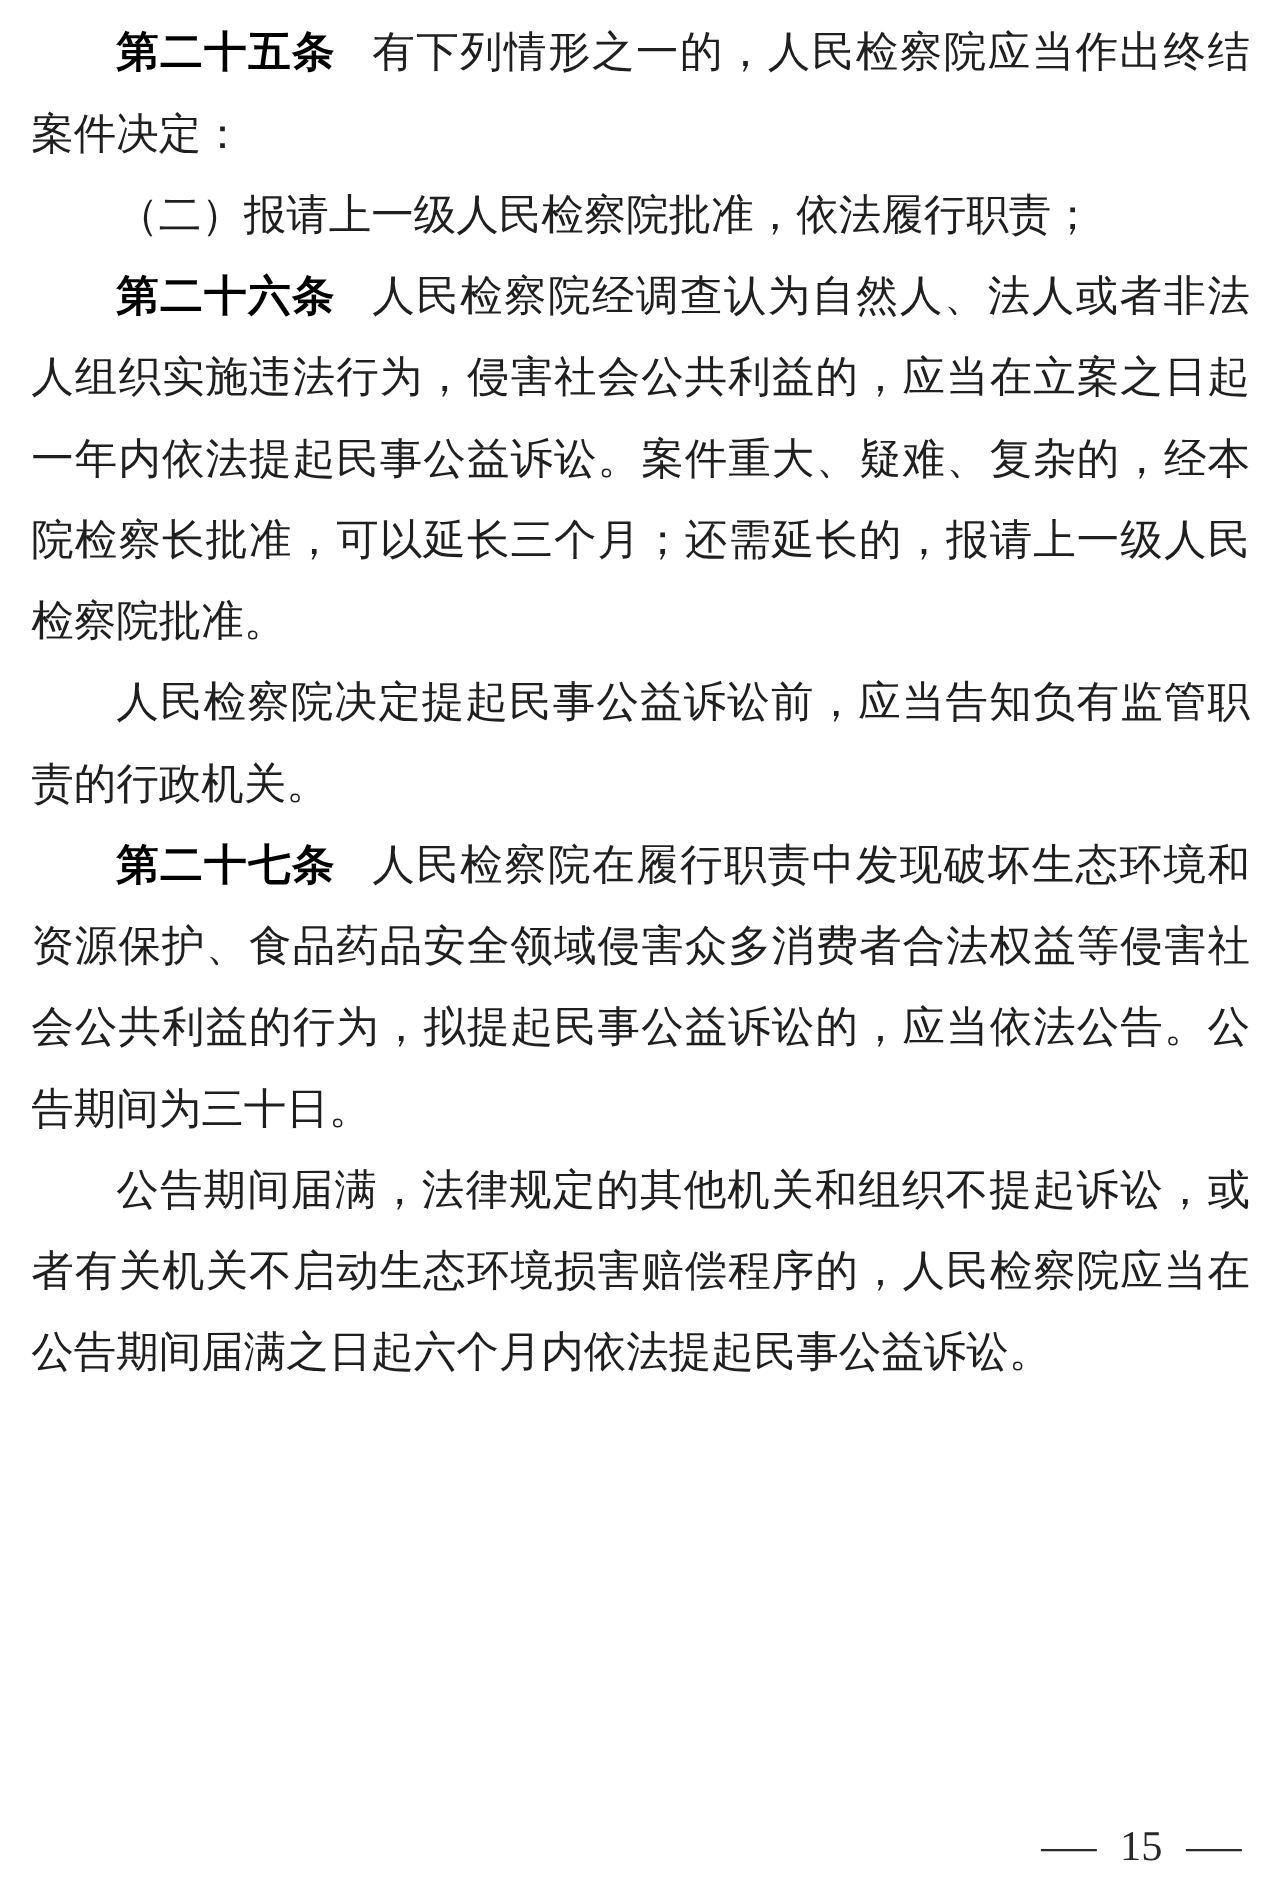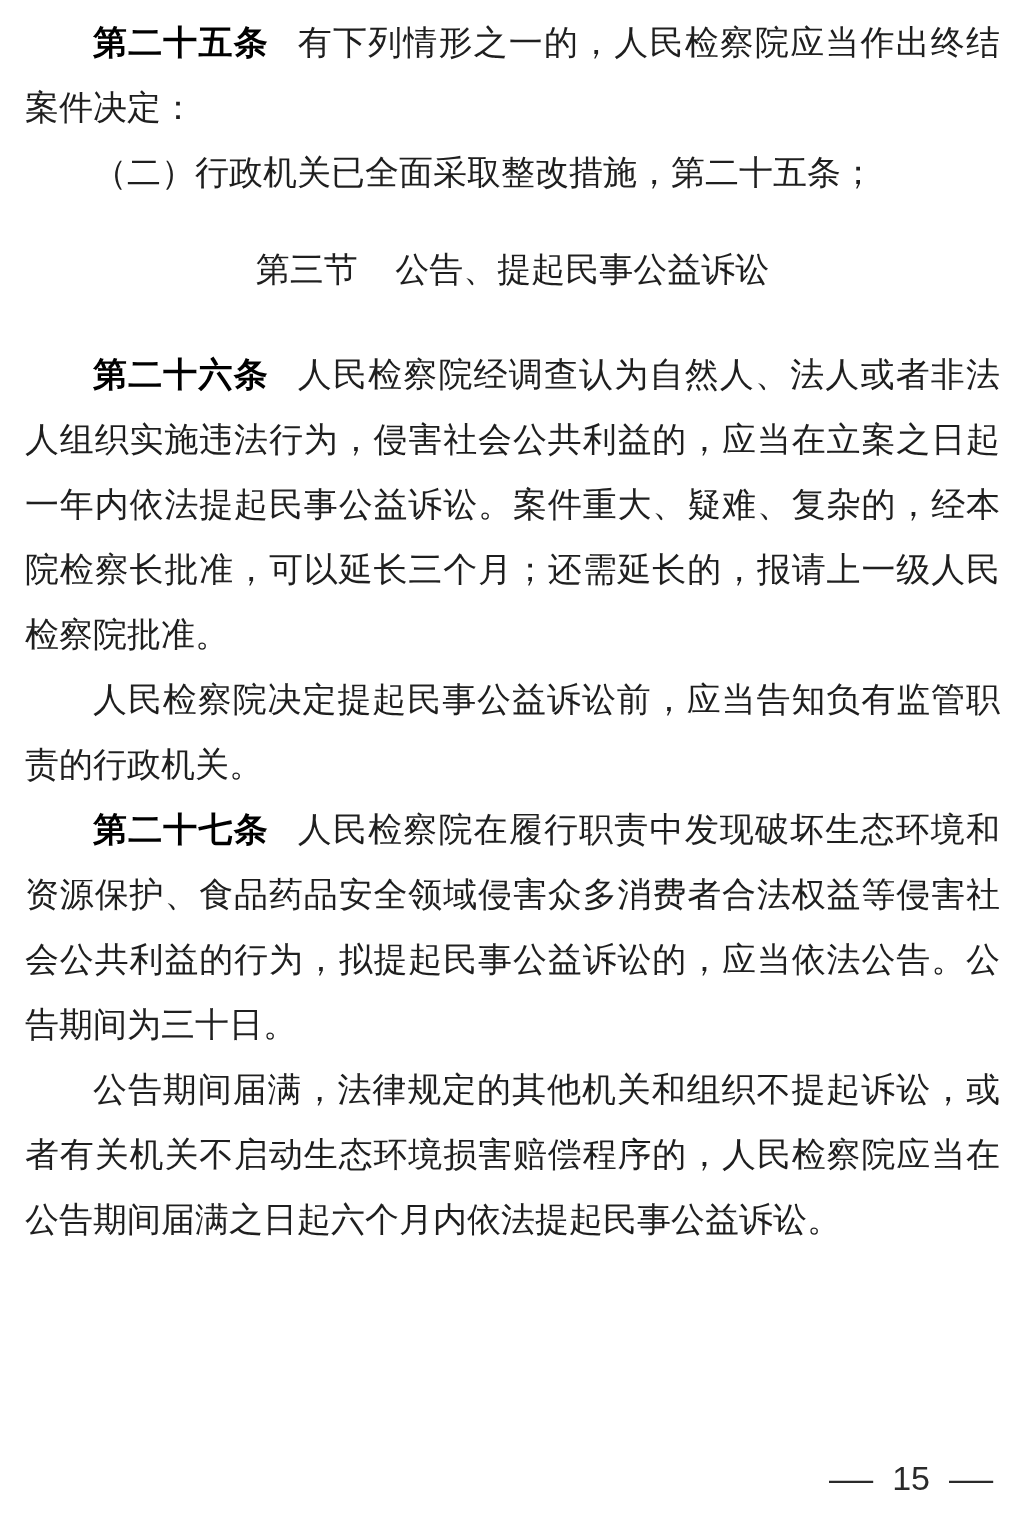--- a/index.html
+++ b/index.html
@@ -4,21 +4,21 @@
 <style>
   * { margin: 0; padding: 0; box-sizing: border-box; }
   html, body { background: #ffffff; }
   .page {
     position: relative;
     width: 1024px;
     height: 1513px;
     background: #ffffff;
     overflow: hidden;
     padding: 10px 24px 0 25px;
-    font-family: Liberation Sans, sans-serif;
+    font-family: Liberation Serif, serif;
     color: #1f1f1f;
   }
   .doc-body { width: 100%; }
   .para {
     font-size: 34px;
     line-height: 65px;
     text-align: justify;
     text-indent: 2em;
     font-weight: normal;
     color: #1f1f1f;
@@ -47,22 +47,21 @@
     color: #2a2a2a;
   }
   .footer-dash { display: inline-block; transform: scaleX(1.3); }
 </style>
 </head>
 <body>
 
 <div class="page">
   <div class="doc-body">
       <p class="para"><span class="article-number">第二十五条</span><span>有下列情形之一的，人民检察院应当作出终结案件决定：</span></p>
-      <p class="para"><span>（二）行政机关已全面采取整改措施，第二十五条；</span></p>
-      <p class="para section-heading"><span class="section-label">第三节</span><span>公告、提起民事公益诉讼</span></p>
+      <p class="para"><span>（二）报请上一级人民检察院批准，依法履行职责；</span></p>
       <p class="para"><span class="article-number">第二十六条</span><span>人民检察院经调查认为自然人、法人或者非法人组织实施违法行为，侵害社会公共利益的，应当在立案之日起一年内依法提起民事公益诉讼。案件重大、疑难、复杂的，经本院检察长批准，可以延长三个月；还需延长的，报请上一级人民检察院批准。</span></p>
       <p class="para"><span>人民检察院决定提起民事公益诉讼前，应当告知负有监管职责的行政机关。</span></p>
       <p class="para"><span class="article-number">第二十七条</span><span>人民检察院在履行职责中发现破坏生态环境和资源保护、食品药品安全领域侵害众多消费者合法权益等侵害社会公共利益的行为，拟提起民事公益诉讼的，应当依法公告。公告期间为三十日。</span></p>
       <p class="para"><span>公告期间届满，法律规定的其他机关和组织不提起诉讼，或者有关机关不启动生态环境损害赔偿程序的，人民检察院应当在公告期间届满之日起六个月内依法提起民事公益诉讼。</span></p>
     </div>
 
   <div class="page-footer">
     <span class="footer-dash">—</span>
     <span>15</span>
     <span class="footer-dash">—</span>

